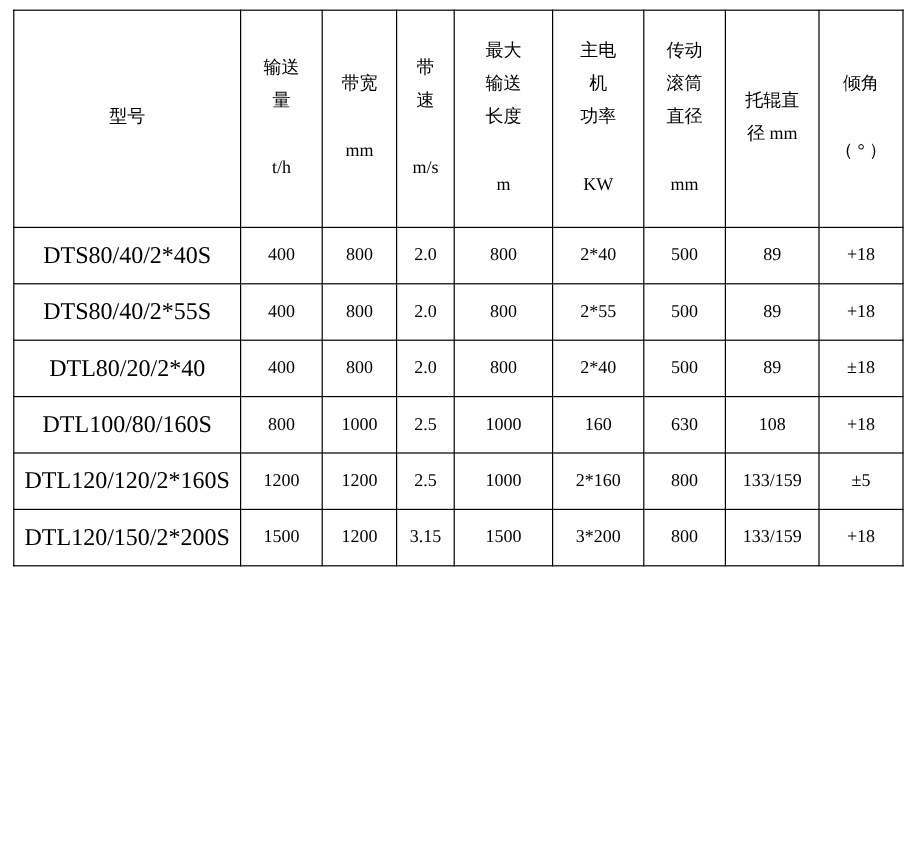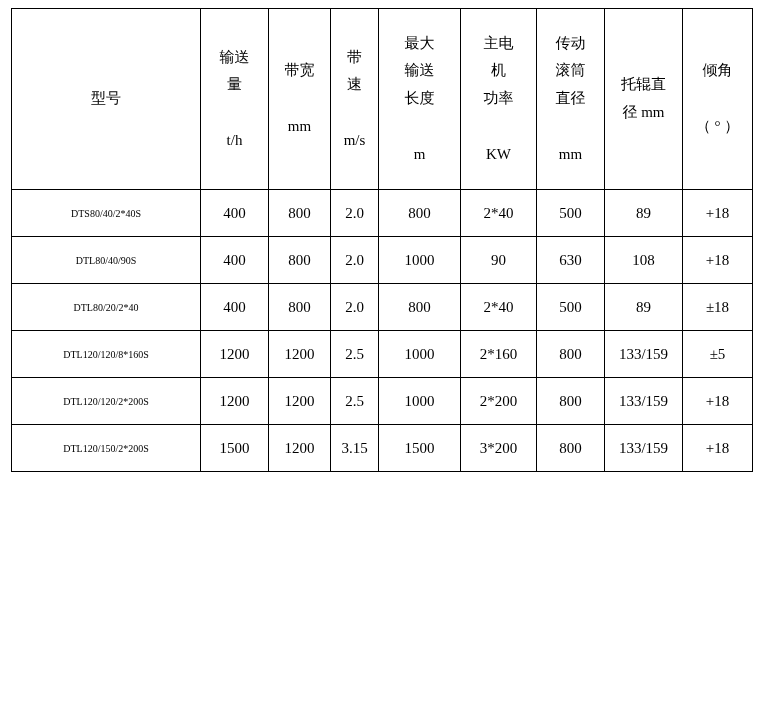--- a/index.html
+++ b/index.html
@@ -41,21 +41,21 @@
   }
   thead th .hdr {
     display: block;
     white-space: pre-line;
   }
   tbody td {
     height: 46px;
     font-size: 15px;
   }
   tbody td.model {
-    font-size: 10px;
+    font-size: 20px;
   }
   
   col.c0 { width: 189px; }
   col.c1 { width: 68px; }
   col.c2 { width: 62px; }
   col.c3 { width: 48px; }
   col.c4 { width: 82px; }
   col.c5 { width: 76px; }
   col.c6 { width: 68px; }
   col.c7 { width: 78px; }
@@ -137,62 +137,62 @@
         <td>400</td>
         <td>800</td>
         <td>2.0</td>
         <td>800</td>
         <td>2*40</td>
         <td>500</td>
         <td>89</td>
         <td>+18</td>
       </tr>
       <tr>
-        <td class="model">DTL80/40/90S</td>
+        <td class="model">DTS80/40/2*55S</td>
         <td>400</td>
         <td>800</td>
         <td>2.0</td>
-        <td>1000</td>
-        <td>90</td>
-        <td>630</td>
-        <td>108</td>
+        <td>800</td>
+        <td>2*55</td>
+        <td>500</td>
+        <td>89</td>
         <td>+18</td>
       </tr>
       <tr>
         <td class="model">DTL80/20/2*40</td>
         <td>400</td>
         <td>800</td>
         <td>2.0</td>
         <td>800</td>
         <td>2*40</td>
         <td>500</td>
         <td>89</td>
         <td>±18</td>
       </tr>
       <tr>
-        <td class="model">DTL120/120/8*160S</td>
+        <td class="model">DTL100/80/160S</td>
+        <td>800</td>
+        <td>1000</td>
+        <td>2.5</td>
+        <td>1000</td>
+        <td>160</td>
+        <td>630</td>
+        <td>108</td>
+        <td>+18</td>
+      </tr>
+      <tr>
+        <td class="model">DTL120/120/2*160S</td>
         <td>1200</td>
         <td>1200</td>
         <td>2.5</td>
         <td>1000</td>
         <td>2*160</td>
         <td>800</td>
         <td>133/159</td>
         <td>±5</td>
-      </tr>
-      <tr>
-        <td class="model">DTL120/120/2*200S</td>
-        <td>1200</td>
-        <td>1200</td>
-        <td>2.5</td>
-        <td>1000</td>
-        <td>2*200</td>
-        <td>800</td>
-        <td>133/159</td>
-        <td>+18</td>
       </tr>
       <tr>
         <td class="model">DTL120/150/2*200S</td>
         <td>1500</td>
         <td>1200</td>
         <td>3.15</td>
         <td>1500</td>
         <td>3*200</td>
         <td>800</td>
         <td>133/159</td>

